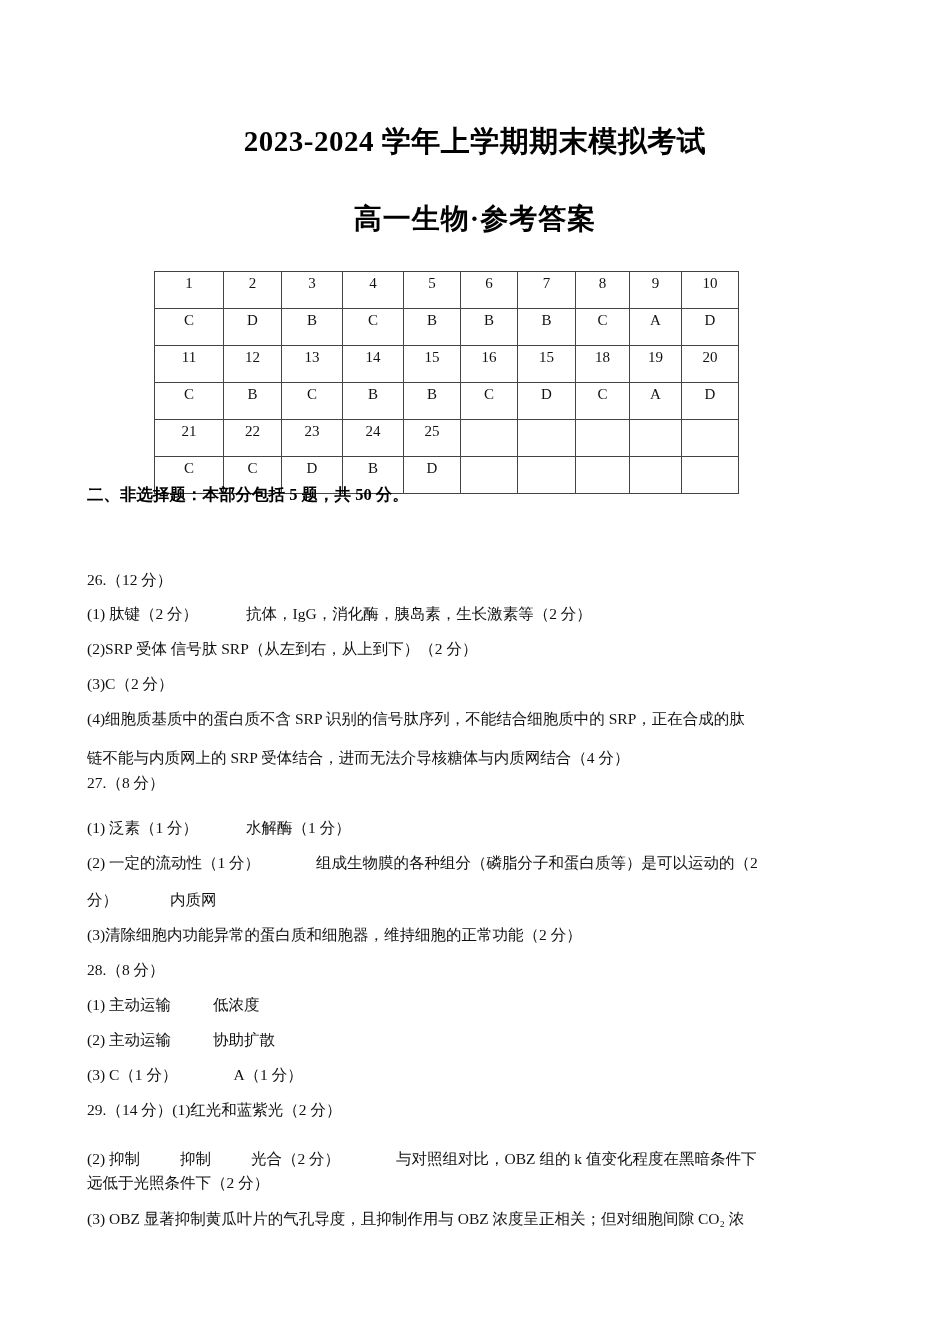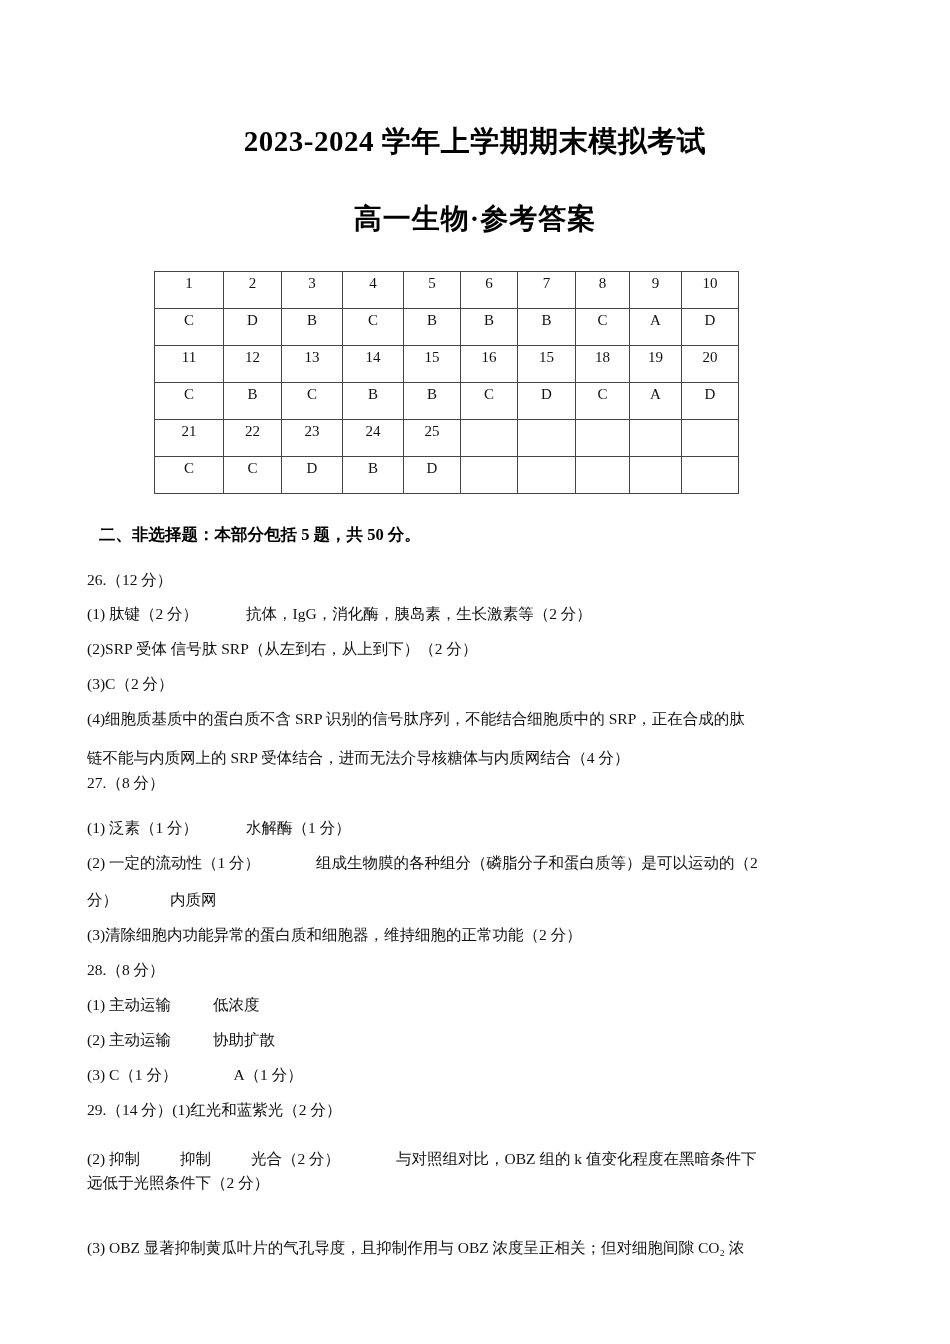--- a/index.html
+++ b/index.html
@@ -104,21 +104,21 @@
           <td>D</td>
           <td></td>
           <td></td>
           <td></td>
           <td></td>
           <td></td>
         </tr>
       </tbody>
   </table>
 
-  <div class="line sec" style="top:524px;margin-left:12px;">二、非选择题：本部分包括 5 题，共 50 分。</div>
+  <div class="line sec" style="top:484px;">二、非选择题：本部分包括 5 题，共 50 分。</div>
 
   <div class="line" style="top:570px;">26.（12 分）</div>
   <div class="line" style="top:604px;">
     <span>(1) 肽键（2 分）</span><span class="gap" style="width:48px"></span><span>抗体，IgG，消化酶，胰岛素，生长激素等（2 分）</span>
   </div>
   <div class="line" style="top:639px;">(2)SRP 受体 信号肽  SRP（从左到右，从上到下）（2 分）</div>
   <div class="line" style="top:674px;">(3)C（2 分）</div>
   <div class="line" style="top:709px;">(4)细胞质基质中的蛋白质不含 SRP 识别的信号肽序列，不能结合细胞质中的 SRP，正在合成的肽</div>
   <div class="line" style="top:748px;">链不能与内质网上的 SRP 受体结合，进而无法介导核糖体与内质网结合（4 分）</div>
 
@@ -143,14 +143,14 @@
   </div>
   <div class="line" style="top:1065px;">
     <span>(3)  C（1 分）</span><span class="gap" style="width:56px"></span><span>A（1 分）</span>
   </div>
 
   <div class="line" style="top:1100px;">29.（14 分）(1)红光和蓝紫光（2 分）</div>
   <div class="line" style="top:1149px;">
     <span>(2) 抑制</span><span class="gap" style="width:40px"></span><span>抑制</span><span class="gap" style="width:40px"></span><span>光合（2 分）</span><span class="gap" style="width:56px"></span><span>与对照组对比，OBZ 组的 k 值变化程度在黑暗条件下</span>
   </div>
   <div class="line" style="top:1173px;">远低于光照条件下（2 分）</div>
-  <div class="line" style="top:1238px;text-align:right;">(3) OBZ 显著抑制黄瓜叶片的气孔导度，且抑制作用与  OBZ 浓度呈正相关；但对细胞间隙 CO₂ 浓</div>
+  <div class="line" style="top:1209px;text-align:right;">(3) OBZ 显著抑制黄瓜叶片的气孔导度，且抑制作用与  OBZ 浓度呈正相关；但对细胞间隙 CO₂ 浓</div>
 </div>
 
 </body></html>

